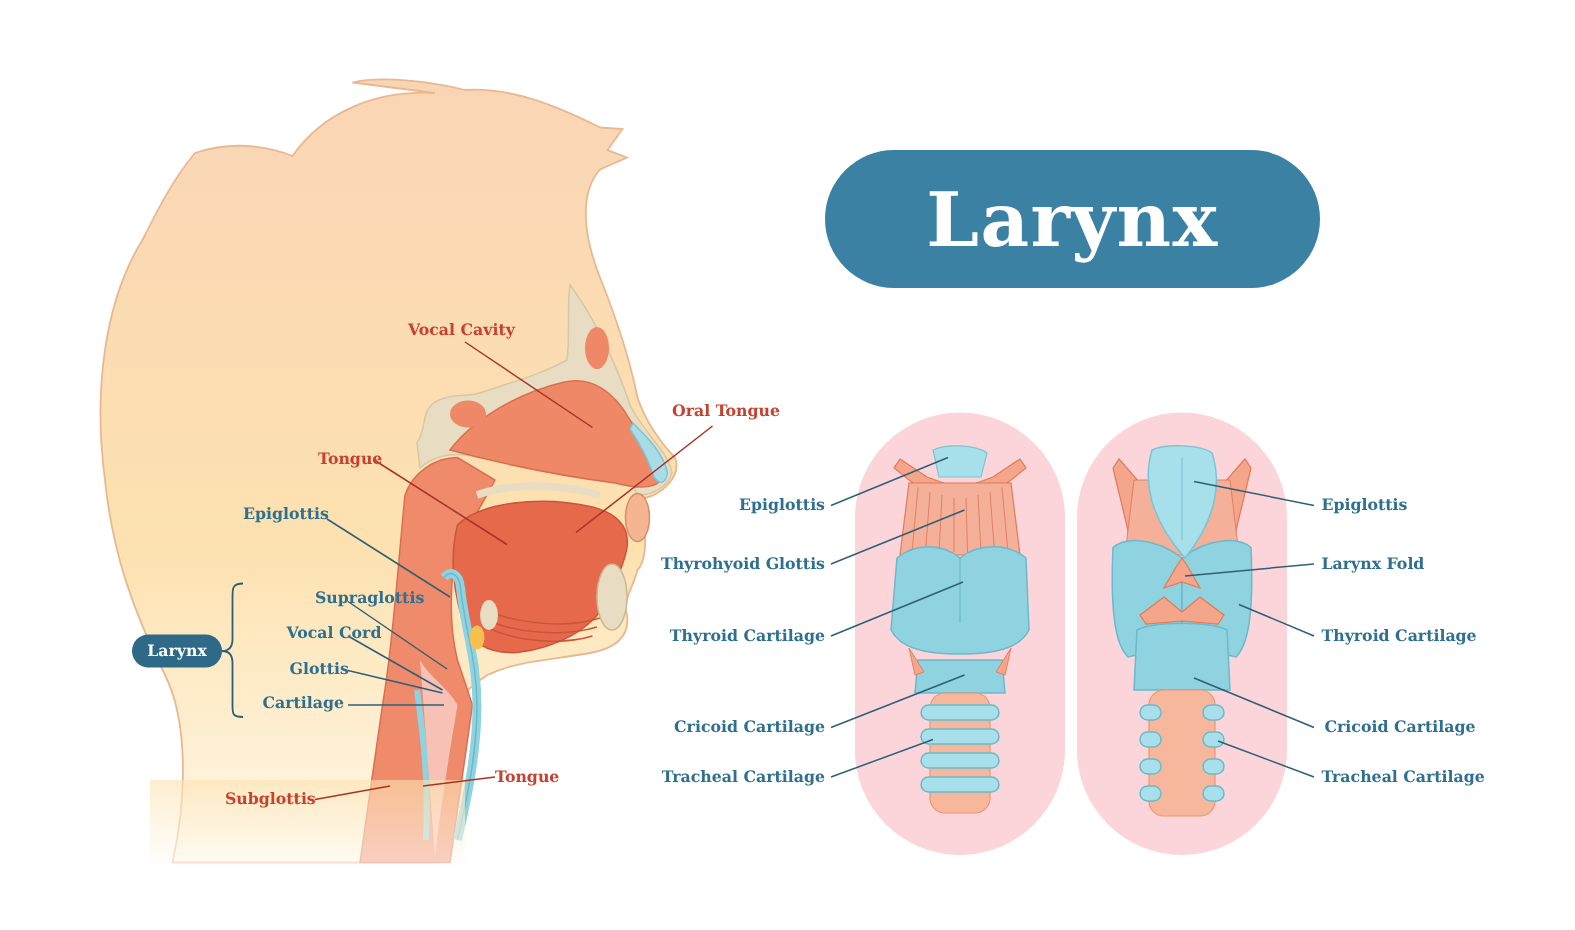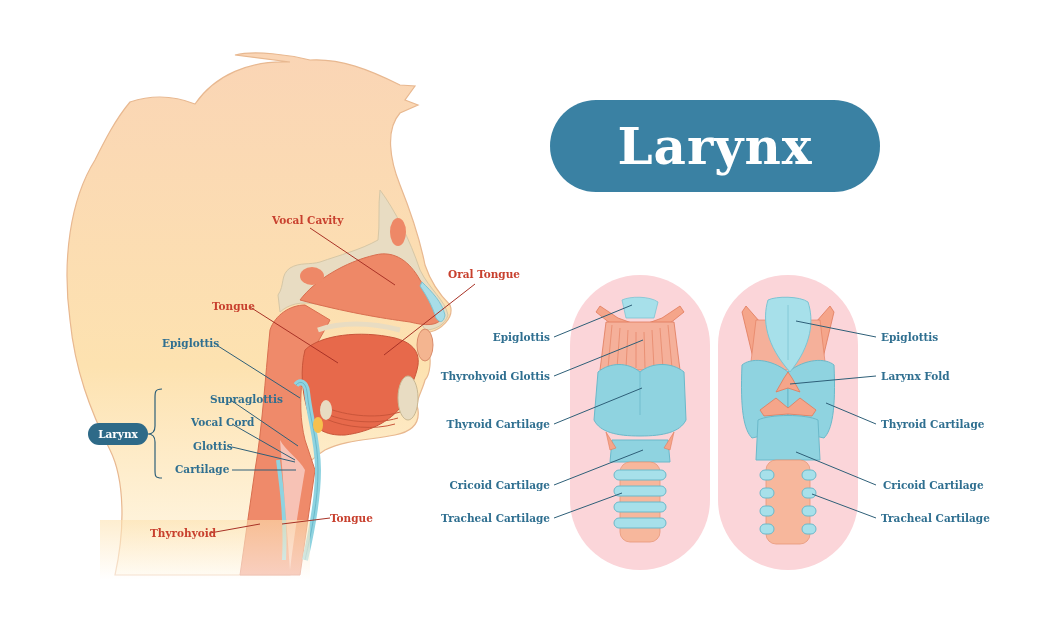--- a/index.html
+++ b/index.html
@@ -169,21 +169,21 @@
     </g>
   </svg>
 
   <div class="title-pill">
     <span>Larynx</span>
   </div>
 
   <div class="lbl red" style="left:272px; top:214px;">Vocal Cavity</div>
   <div class="lbl red" style="left:448px; top:268px;">Oral Tongue</div>
   <div class="lbl red" style="left:212px; top:300px;">Tongue</div>
-  <div class="lbl red" style="left:150px; top:527px;">Thyrohyoid</div>
+  <div class="lbl red" style="left:150px; top:527px;">Subglottis</div>
   <div class="lbl red" style="left:330px; top:512px;">Tongue</div>
 
   <div class="lbl blue" style="left:162px; top:337px;">Epiglottis</div>
   <div class="lbl blue" style="left:163px; top:393px;margin-left:47px;">Supraglottis</div>
   <div class="lbl blue" style="left:158px; top:416px;margin-left:33px;">Vocal Cord</div>
   <div class="lbl blue" style="left:193px; top:440px;">Glottis</div>
   <div class="lbl blue" style="left:175px; top:463px;">Cartilage</div>
   <div class="larynx-pill">Larynx</div>
 
   <div class="lbl blue right" style="right:500px; top:331px;">Epiglottis</div>

